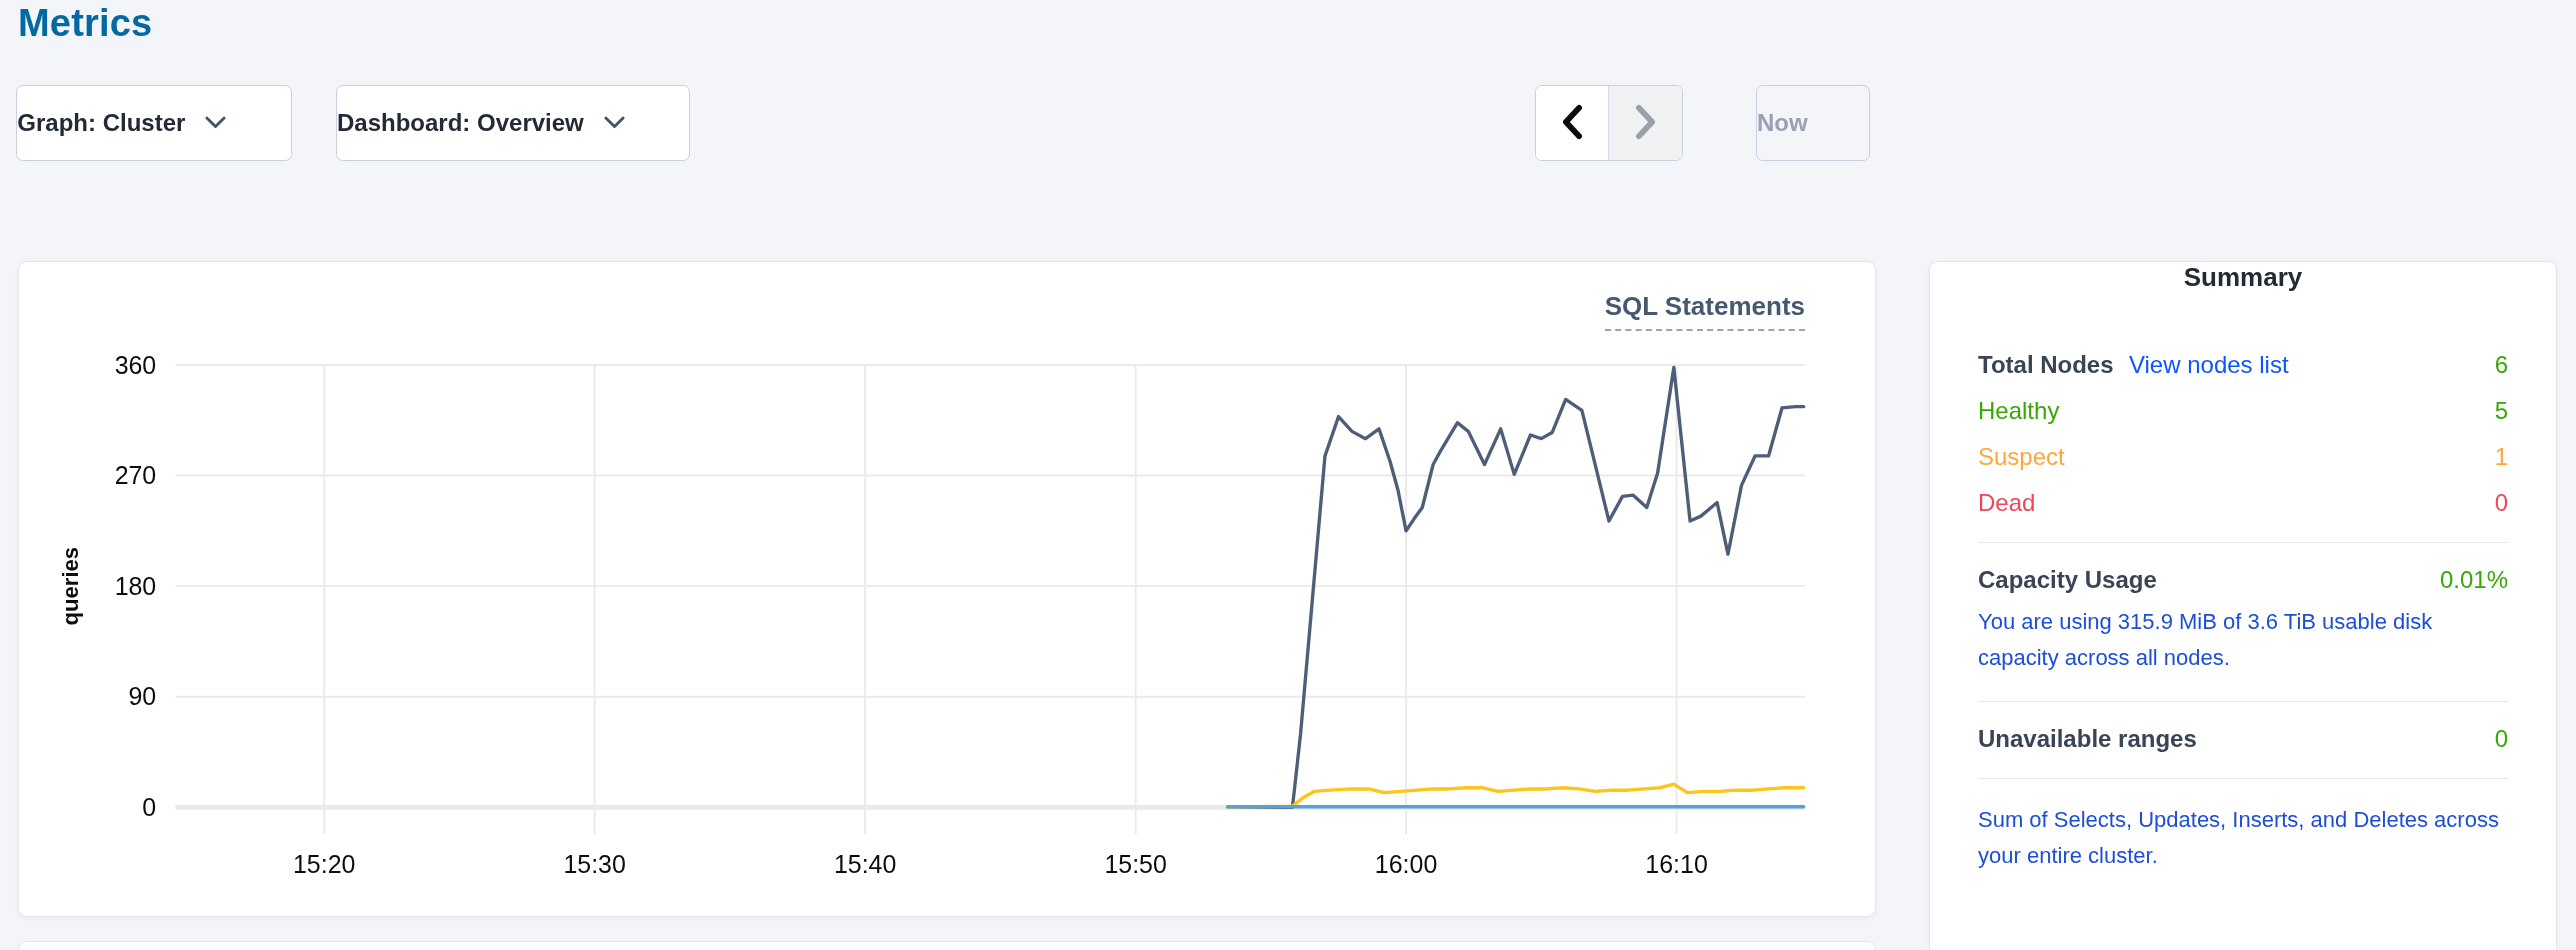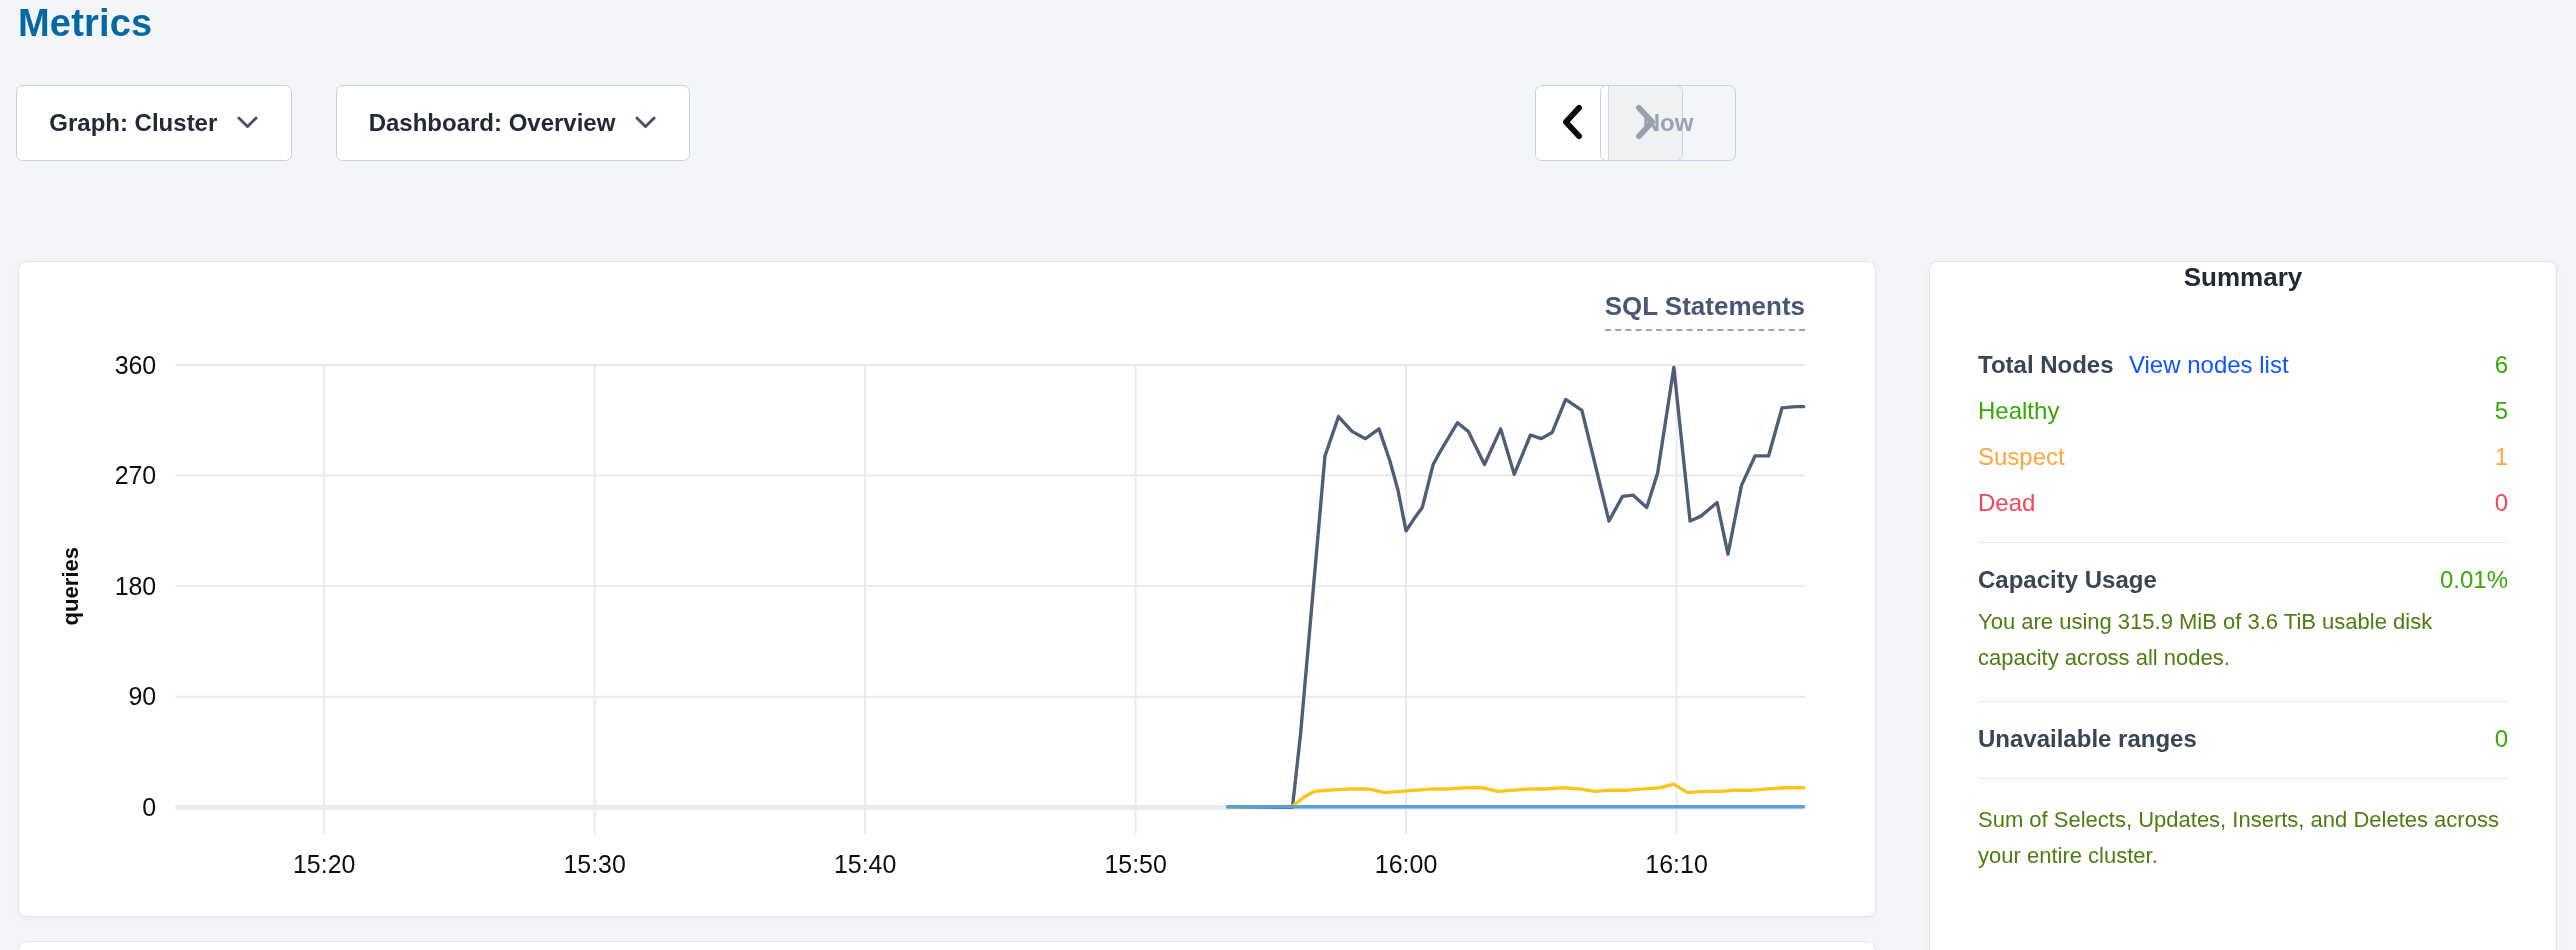--- a/index.html
+++ b/index.html
@@ -16,21 +16,21 @@
   .page-title {
     position:absolute; left:18px; top:1.9px;
     font-size:38px; font-weight:600; color:#0369a1; letter-spacing:0.2px;
   }
 
   
   .toolbar { position:absolute; left:0; top:85px; height:76px; width:100%; }
   .btn {
     position:absolute; top:0; height:76px;
     background:#fff; border:1.9px solid #c9cfdf; border-radius:6.7px;
-    display:flex; align-items:center; justify-content:center;
+    display:flex; align-items:center; 
     font-family:inherit; font-size:24px; color:#242a35; cursor:pointer;
   }
   .dd { font-weight:700; gap:19px; }
   .dd-graph     { left:16.3px;  width:276px; }
   .dd-dashboard { left:336px; width:354px; }
   .chev-down { display:flex; align-items:center; color:#46516a; }
   .time-selector {
     left:698px; width:810px; justify-content:flex-start; padding:0 33px 0 38px;
     font-weight:400; color:#394455;
   }
@@ -45,21 +45,21 @@
     border:1.9px solid #c9cfdf; border-radius:6.7px; overflow:hidden;
     display:flex; background:#fff;
   }
   .nav-half {
     width:50%; height:100%; display:flex; align-items:center; justify-content:center;
     background:#fff; border:none; cursor:pointer;
   }
   .nav-prev { color:#0b0b0b; border-right:1.9px solid #d4d8e4; }
   .nav-next { color:#9a9fa8; background:#f0f1f3; cursor:default; }
   .now-btn {
-    left:1600px; width:136px; background:transparent;
+    left:1756px; width:114px; background:transparent;
     color:#99a1b3; font-weight:700;
   }
 
   
   .chart-card {
     position:absolute; left:18px; top:261px; width:1858px; height:656px;
     background:#fff; border:1.9px solid #e3e5ea; border-radius:8.6px;
     box-shadow:0 1.9px 4.8px rgba(60,70,90,.05);
   }
   .chart-title-row {
@@ -90,21 +90,21 @@
   .srow { display:flex; align-items:baseline; font-size:24px; margin-bottom:18px; }
   .srow .val { margin-left:auto; }
   .lbl-strong { font-weight:700; color:#394455; }
   .link { color:#0d55ff; margin-left:15.4px; cursor:pointer; text-decoration:none; }
   .c-green  { color:#37a806; }
   .c-orange { color:#ffa53b; }
   .c-red    { color:#f2455a; }
   .divider { border:none; border-top:1.9px solid #e7e8ec; margin:25px 0 0; }
   .section { margin-top:23px; }
   .section .srow { margin-bottom:0; }
-  .caption { font-size:22px; line-height:36px; color:#4d7c0f; margin-top:9.6px; }
+  .caption { font-size:22px; line-height:36px; color:#1d4ed8; margin-top:9.6px; }
 </style>
 </head>
 <body>
 
 <div class="page">
 
   <h1 class="page-title">Metrics</h1>
 
   <div class="toolbar">
     <button class="btn dd dd-graph">

